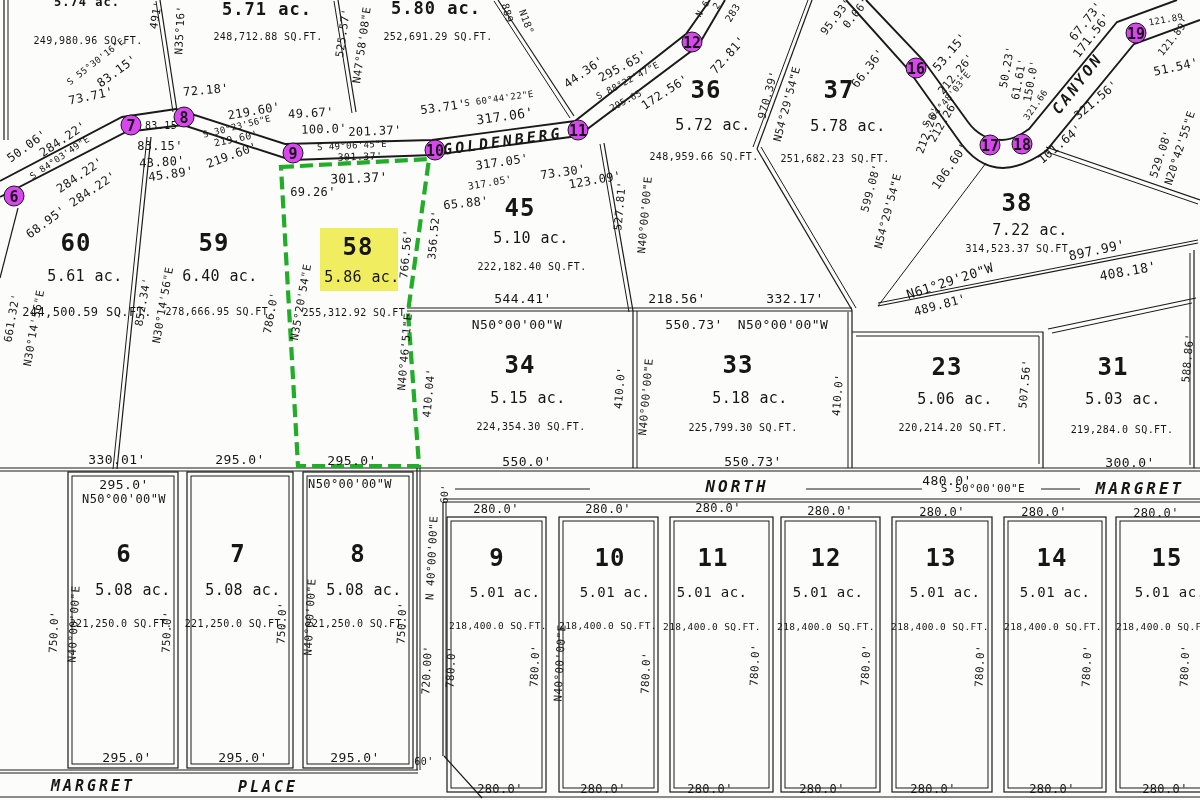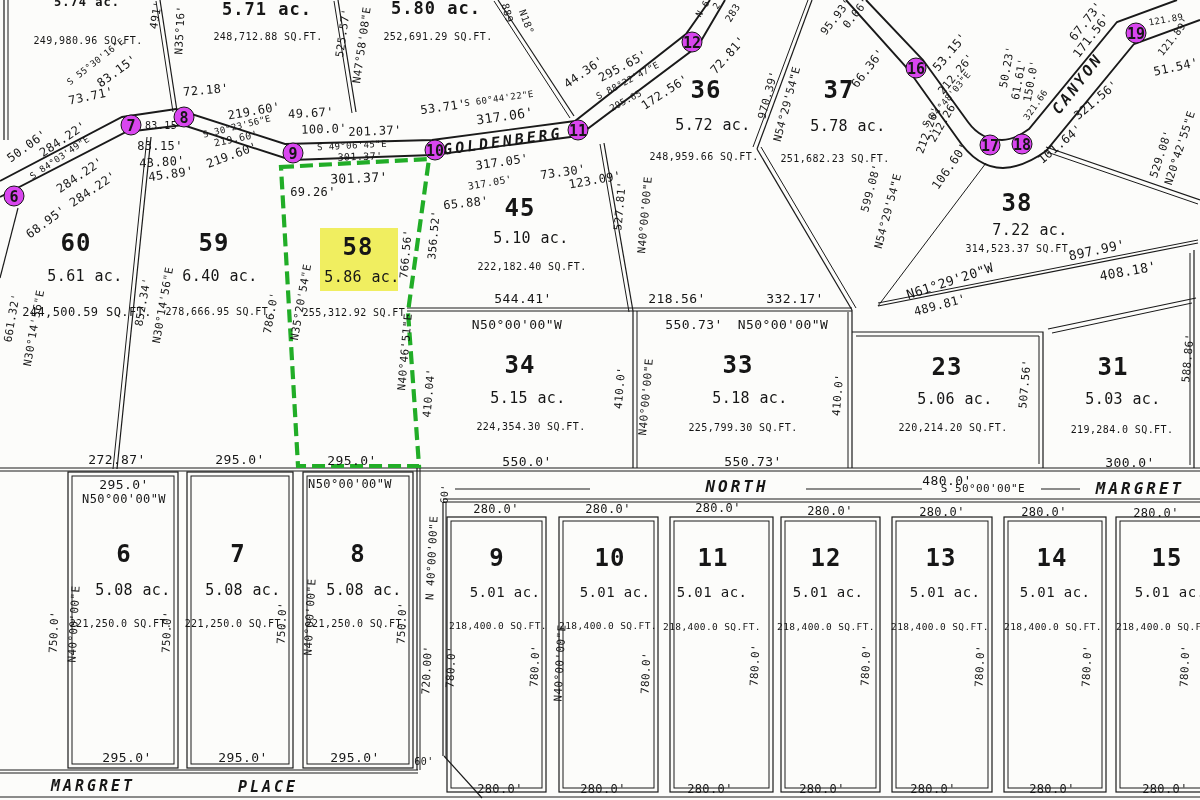--- a/index.html
+++ b/index.html
@@ -251,21 +251,21 @@
     <div class="lbl b" style="left: 947px; top: 367px; font-size: 24px; transform: translate(-50%, -50%) rotate(0deg);">23</div>
     <div class="lbl" style="left: 955px; top: 399px; font-size: 15px; transform: translate(-50%, -50%) rotate(0deg);">5.06 ac.</div>
     <div class="lbl" style="left: 953px; top: 428px; font-size: 10px; transform: translate(-50%, -50%) rotate(0deg);">220,214.20 SQ.FT.</div>
     <div class="lbl" style="left: 947px; top: 480px; font-size: 13px; transform: translate(-50%, -50%) rotate(0deg);">480.0'</div>
     <div class="lbl" style="left: 1025px; top: 384px; font-size: 11px; transform: translate(-50%, -50%) rotate(-85deg);">507.56'</div>
     <div class="lbl b" style="left: 1113px; top: 367px; font-size: 24px; transform: translate(-50%, -50%) rotate(0deg);">31</div>
     <div class="lbl" style="left: 1123px; top: 399px; font-size: 15px; transform: translate(-50%, -50%) rotate(0deg);">5.03 ac.</div>
     <div class="lbl" style="left: 1122px; top: 430px; font-size: 10px; transform: translate(-50%, -50%) rotate(0deg);">219,284.0 SQ.FT.</div>
     <div class="lbl" style="left: 1130px; top: 462px; font-size: 13px; transform: translate(-50%, -50%) rotate(0deg);">300.0'</div>
     <div class="lbl" style="left: 1188px; top: 358px; font-size: 11px; transform: translate(-50%, -50%) rotate(-85deg);">588.86'</div>
-    <div class="lbl" style="left: 117px; top: 459px; font-size: 13px; transform: translate(-50%, -50%) rotate(0deg);">272.87'</div>
+    <div class="lbl" style="left: 117px; top: 459px; font-size: 13px; transform: translate(-50%, -50%) rotate(0deg);">330.01'</div>
     <div class="lbl" style="left: 240px; top: 459px; font-size: 13px; transform: translate(-50%, -50%) rotate(0deg);">295.0'</div>
     <div class="lbl" style="left: 352px; top: 460px; font-size: 13px; transform: translate(-50%, -50%) rotate(0deg);">295.0'</div>
     <div class="lbl st" style="left: 737px; top: 487px; font-size: 16px; transform: translate(-50%, -50%) rotate(0deg);">NORTH</div>
     <div class="lbl" style="left: 983px; top: 488px; font-size: 11px; transform: translate(-50%, -50%) rotate(0deg);">S 50°00'00"E</div>
     <div class="lbl st" style="left: 1140px; top: 489px; font-size: 16px; transform: translate(-50%, -50%) rotate(0deg);">MARGRET</div>
     <div class="lbl" style="left: 445px; top: 494px; font-size: 10px; transform: translate(-50%, -50%) rotate(-87deg);">60'</div>
     <div class="lbl" style="left: 124px; top: 484px; font-size: 13px; transform: translate(-50%, -50%) rotate(0deg);">295.0'</div>
     <div class="lbl" style="left: 124px; top: 499px; font-size: 12px; transform: translate(-50%, -50%) rotate(0deg);">N50°00'00"W</div>
     <div class="lbl" style="left: 350px; top: 484px; font-size: 12px; transform: translate(-50%, -50%) rotate(0deg);">N50°00'00"W</div>
     <div class="lbl b" style="left: 124px; top: 554px; font-size: 24px; transform: translate(-50%, -50%) rotate(0deg);">6</div>

